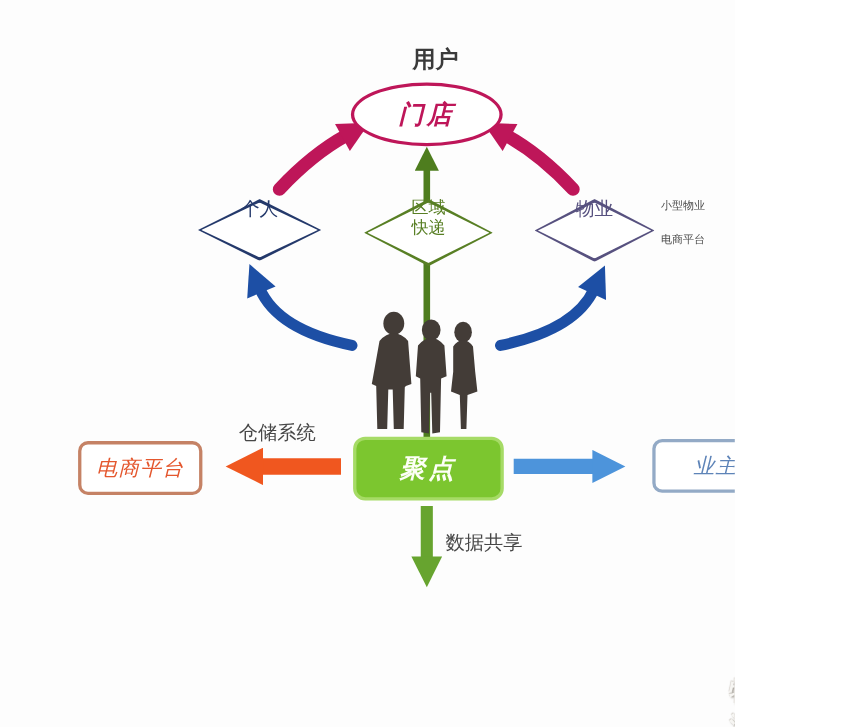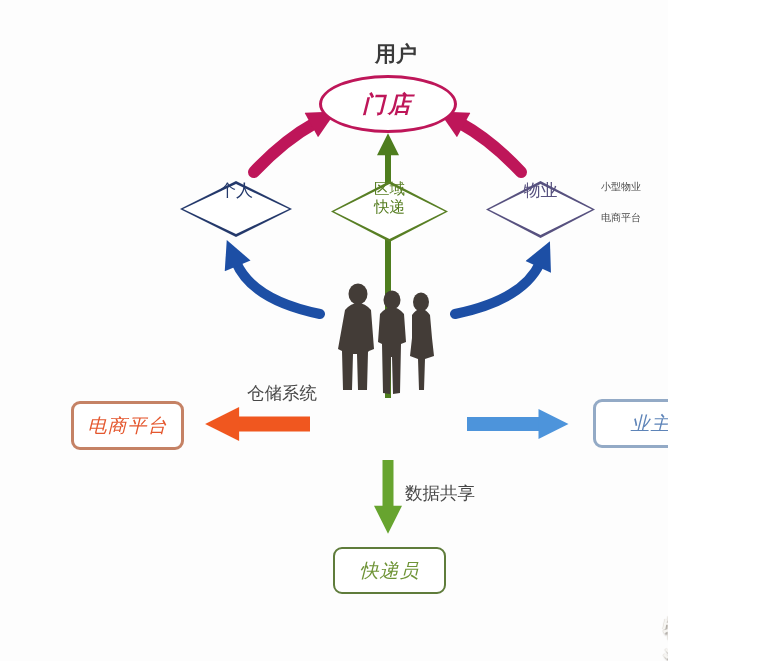--- a/index.html
+++ b/index.html
@@ -34,21 +34,21 @@
   .side-note{position:absolute;z-index:2;font-size:10px;color:#4a4a4a;}
 
   .hub-box{left:321px;top:397px;width:137px;height:58px;background:var(--hub-green);
     border:3px solid var(--hub-green-light);border-radius:11px;color:#fdfff6;font-size:23px;font-weight:700;letter-spacing:3px;}
   .rbox{background:#fff;border-radius:9px;font-size:19px;letter-spacing:1px;}
   .ecom-box{left:71px;top:401px;width:113px;height:49px;border:3px solid var(--ecom-border);color:var(--ecom-text);}
   .owner-box{left:593px;top:399px;width:115px;height:49px;border:3px solid var(--owner-border);color:var(--owner-text);}
   .courier-box{left:333px;top:547px;width:113px;height:47px;border:2.5px solid var(--courier-border);color:var(--courier-text);}
 
   .edge-label{font-size:17.5px;width:92px;text-align:center;}
-  .warehouse-label{left:236px;top:381px;text-align:center;}
+  .warehouse-label{left:206px;top:381px;text-align:center;}
   .express-label{left:464px;top:383px;}
   .share-label{left:405px;top:481px;text-align:left;}
 
   .watermark{position:absolute;z-index:3;left:642px;top:612px;display:flex;align-items:center;gap:5px;}
   .wm-text{font-size:24px;font-weight:700;letter-spacing:1px;color:#f6f5f2;
     text-shadow:1.5px 1.5px 2px #a39e97, -0.5px -0.5px 1px #d8d4cf;}
   .wm-bg{position:absolute;z-index:2;left:704px;top:606px;font-size:24px;font-weight:700;color:#efede9;}
 </style>
 </head>
 <body>
@@ -126,32 +126,32 @@
     <div class="d-shape"></div>
     <div class="d-fill"></div>
     <div class="d-label">
         <span>物业</span>
       </div>
   </div>
 
   <div class="side-note" style="left:601px;top:180px;">小型物业</div>
   <div class="side-note" style="left:601px;top:211px;">电商平台</div>
 
+  <div class="node hub-box">
+    <span>聚点</span>
+  </div>
 
   <div class="node rbox owner-box">
     <span>业主</span>
   </div>
 
   <div class="node rbox ecom-box">
     <span>电商平台</span>
   </div>
 
-  <div class="node rbox courier-box">
-    <span>快递员</span>
-  </div>
 
   <div class="plain-label edge-label warehouse-label">仓储系统</div>
   <div class="plain-label edge-label share-label">数据共享</div>
 
   <div class="wm-bg">亿欧</div>
   <div class="watermark">
     <svg width="36" height="28" viewBox="0 0 36 28">
       <path d="M3,8 Q6,4 9,7 L8,12 Q4,12 3,8 Z" fill="#fbfaf8" stroke="#d9d5cf" stroke-width="1"></path>
       <ellipse cx="19" cy="16" rx="12" ry="9" fill="#fbfaf8" stroke="#cfcac3" stroke-width="1.3"></ellipse>
       <path d="M29,12 Q34,9 33,15 Q34,20 29,18 Z" fill="#fbfaf8" stroke="#cfcac3" stroke-width="1"></path>

